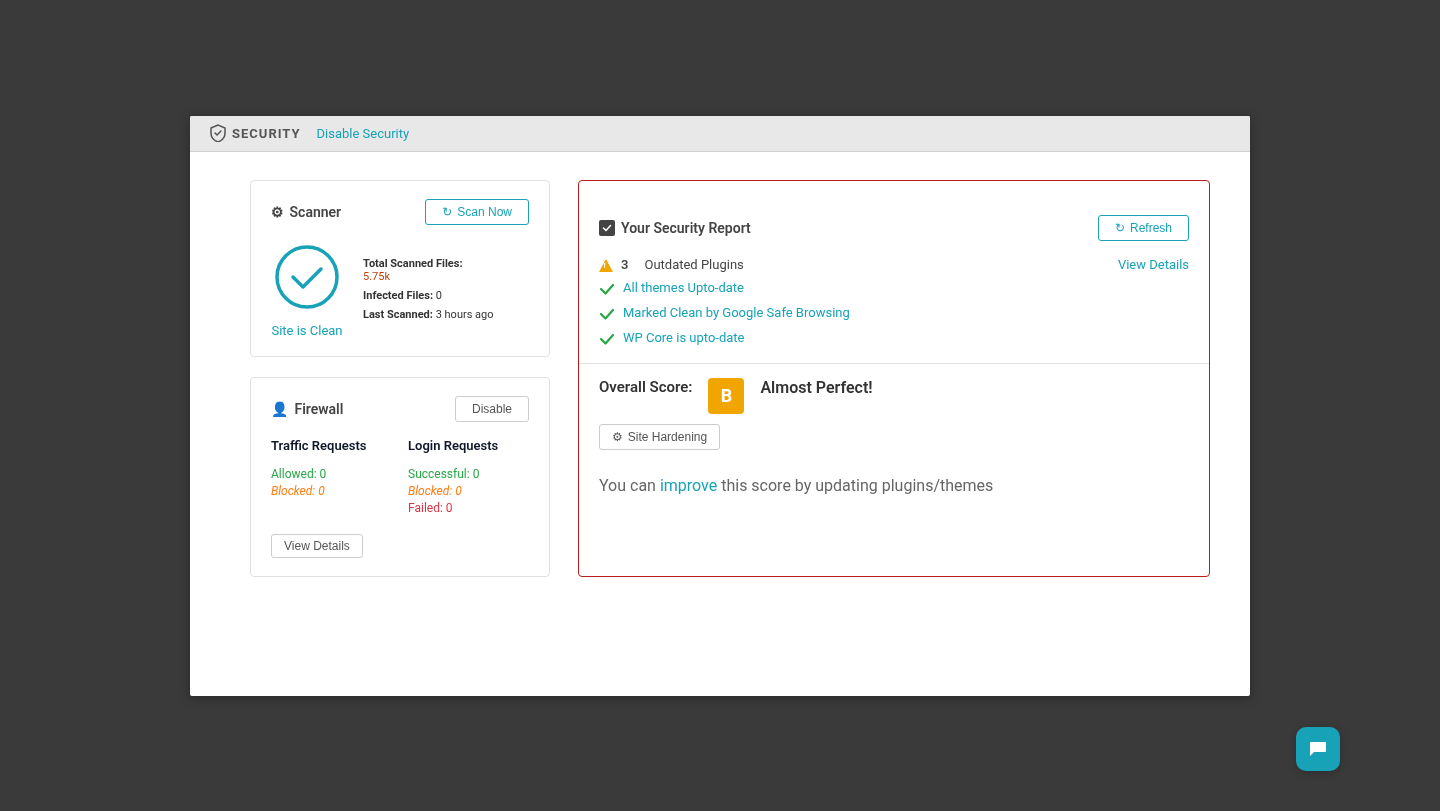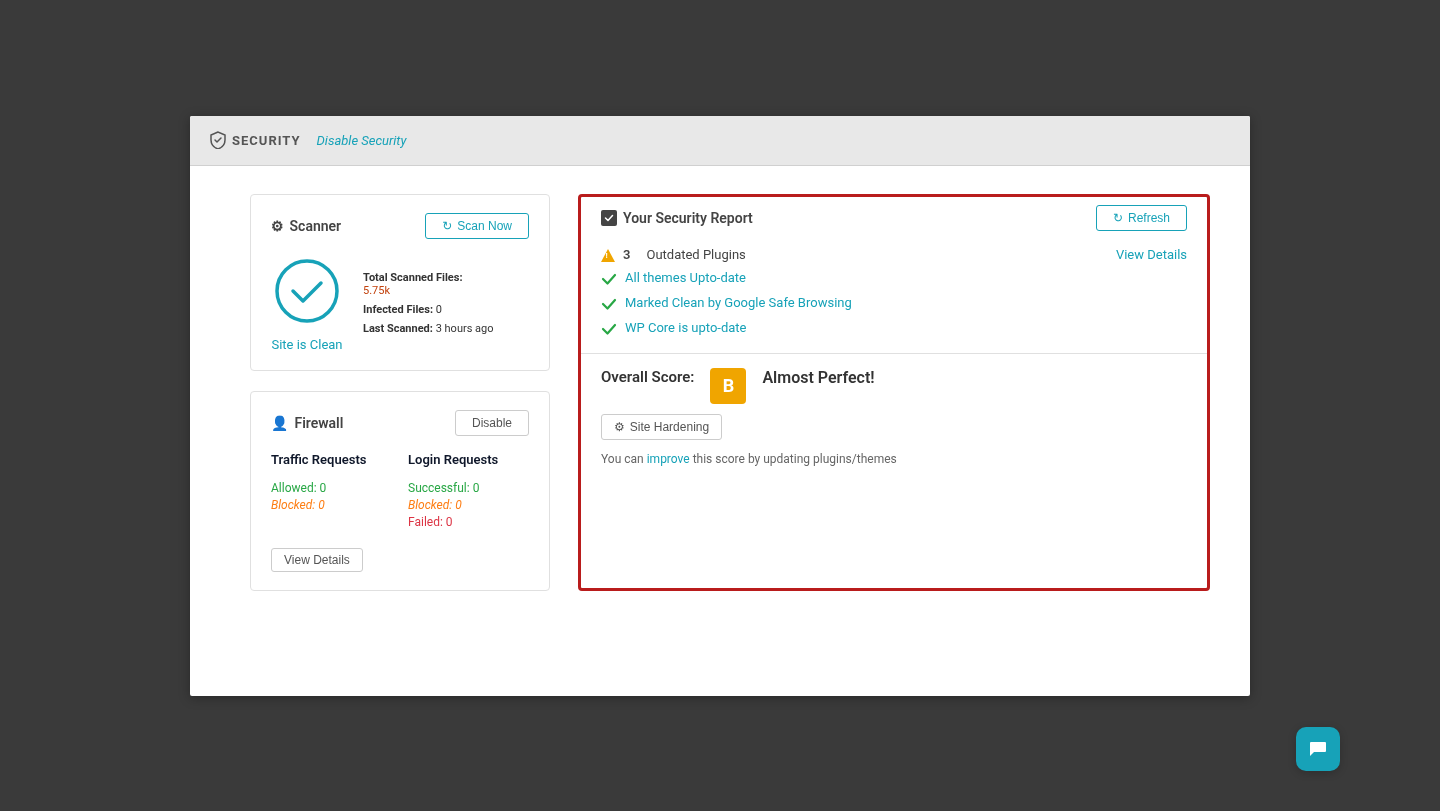--- a/index.html
+++ b/index.html
@@ -16,41 +16,40 @@
       width: 1060px;
       background: #fff;
       min-height: 580px;
       border-radius: 2px;
       overflow: hidden;
       box-shadow: 0 2px 12px rgba(0,0,0,0.3);
     }
     .top-bar {
       background: #e8e8e8;
       padding: 0 20px;
-      height: 50px;
+      height: 36px;
       display: flex;
       align-items: center;
       gap: 16px;
       border-bottom: 1px solid #d0d0d0;
     }
     .top-bar-title {
       font-size: 13px;
       font-weight: 700;
       color: #555;
       letter-spacing: 1px;
       display: flex;
       align-items: center;
       gap: 6px;
     }
     .top-bar-link {
       font-size: 13px;
       color: #17a2b8;
       text-decoration: none;
       cursor: pointer;
-      font-style: italic;
     }
     .content-area {
       padding: 28px 40px 28px 60px;
       display: flex;
       gap: 28px;
       background: #fff;
     }
     .left-col {
       flex: 0 0 300px;
       display: flex;
@@ -148,23 +147,23 @@
       color: #555;
       border: 1px solid #ccc;
       border-radius: 3px;
       padding: 4px 12px;
       cursor: pointer;
       display: inline-block;
       margin-top: 4px;
       background: #fff;
     }
     .security-report-card {
-      border: 3px solid #b91c1c;
+      border: 1px solid #b91c1c;
       border-radius: 4px;
-      padding: 8px 20px 0 20px;
+      padding: 34px 20px 0 20px;
       flex: 1;
     }
     .report-header {
       display: flex;
       justify-content: space-between;
       align-items: center;
       margin-bottom: 16px;
     }
     .report-title {
       font-size: 14px;
@@ -237,23 +236,23 @@
       border-radius: 3px;
       padding: 5px 12px;
       font-size: 12px;
       cursor: pointer;
       display: inline-flex;
       align-items: center;
       gap: 5px;
       width: fit-content;
     }
     .score-note {
-      font-size: 12px;
+      font-size: 16px;
       color: #666;
-      margin-top: 2px;
+      margin-top: 16px;
     }
     .score-note span { color: #17a2b8; }
     .chat-bubble {
       position: fixed;
       bottom: 40px;
       right: 100px;
       width: 44px;
       height: 44px;
       background: #17a2b8;
       border-radius: 10px;

